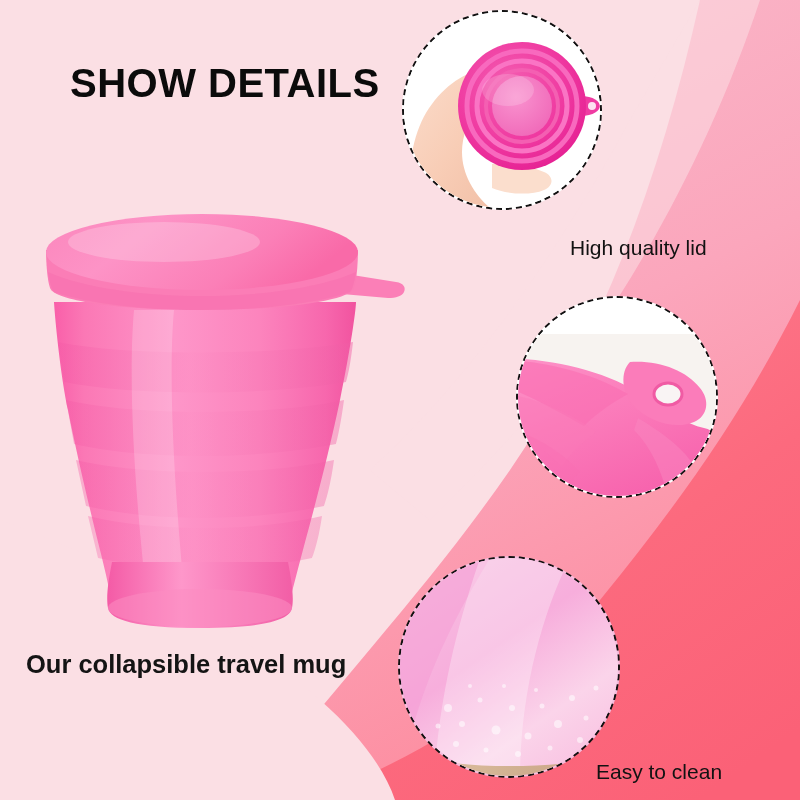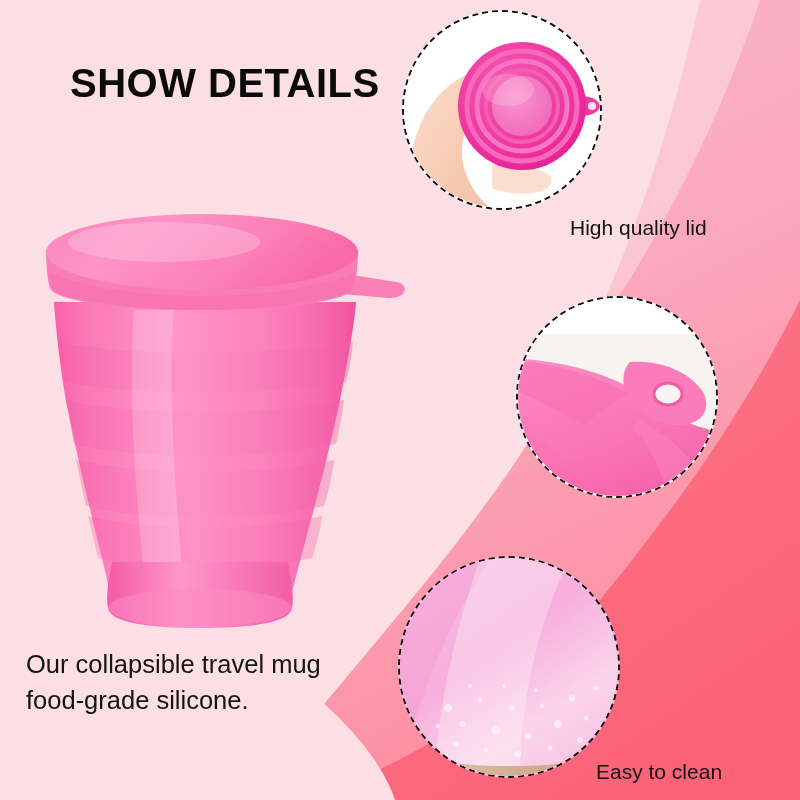--- a/index.html
+++ b/index.html
@@ -22,28 +22,28 @@
     font-family:"Liberation Sans", sans-serif;
     margin-left:42px;
   }
 
   
   .desc{
     position:absolute;left:26px;top:646px;width:360px;
     font-size:25.5px;line-height:36px;color:#141414;
     font-family:"Liberation Sans", sans-serif;
   }
-  .desc div{white-space:nowrap;}
+  .desc div{white-space:nowrap;font-weight:bold;}
 
   
   .caption{
     position:absolute;font-size:21px;color:#121212;white-space:nowrap;
     font-family:"Liberation Sans", sans-serif;
   }
-  .cap-1{left:570px;top:216px;}
+  .cap-1{left:570px;top:236px;}
   .cap-2{left:592px;top:519px;}
   .cap-3{left:596px;top:760px;text-align:right;}
 
   
   .inset{
     position:absolute;border-radius:50%;
     border:2px dashed #111;
     box-sizing:border-box;overflow:hidden;
   }
   .inset-1{left:402px;top:10px;width:200px;height:200px;background:#ffffff;}
@@ -154,21 +154,20 @@
 
         <ellipse cx="140" cy="32" rx="96" ry="20" fill="#ffffff" opacity="0.22"></ellipse>
 
         <path d="M24,62 C60,78 120,86 178,86 C236,86 296,78 332,62 C330,74 328,80 326,82 C290,94 236,100 178,100 C120,100 66,94 30,82 C28,80 26,74 24,62 Z" fill="#f05ba4" opacity="0.22"></path>
       </g>
     </svg>
   </div>
 
   <div class="desc">
     <div>Our collapsible travel mug</div>
-    <div>food-grade silicone.</div>
   </div>
 
   <div class="inset inset-1">
     <svg class="inset-svg" width="200" height="200" viewBox="0 0 200 200">
       <defs>
         <linearGradient id="skinG" x1="0" y1="0" x2="1" y2="1">
           <stop offset="0%" stop-color="#fbdccb"></stop>
           <stop offset="50%" stop-color="#f8cdb6"></stop>
           <stop offset="100%" stop-color="#f0bda4"></stop>
         </linearGradient>

